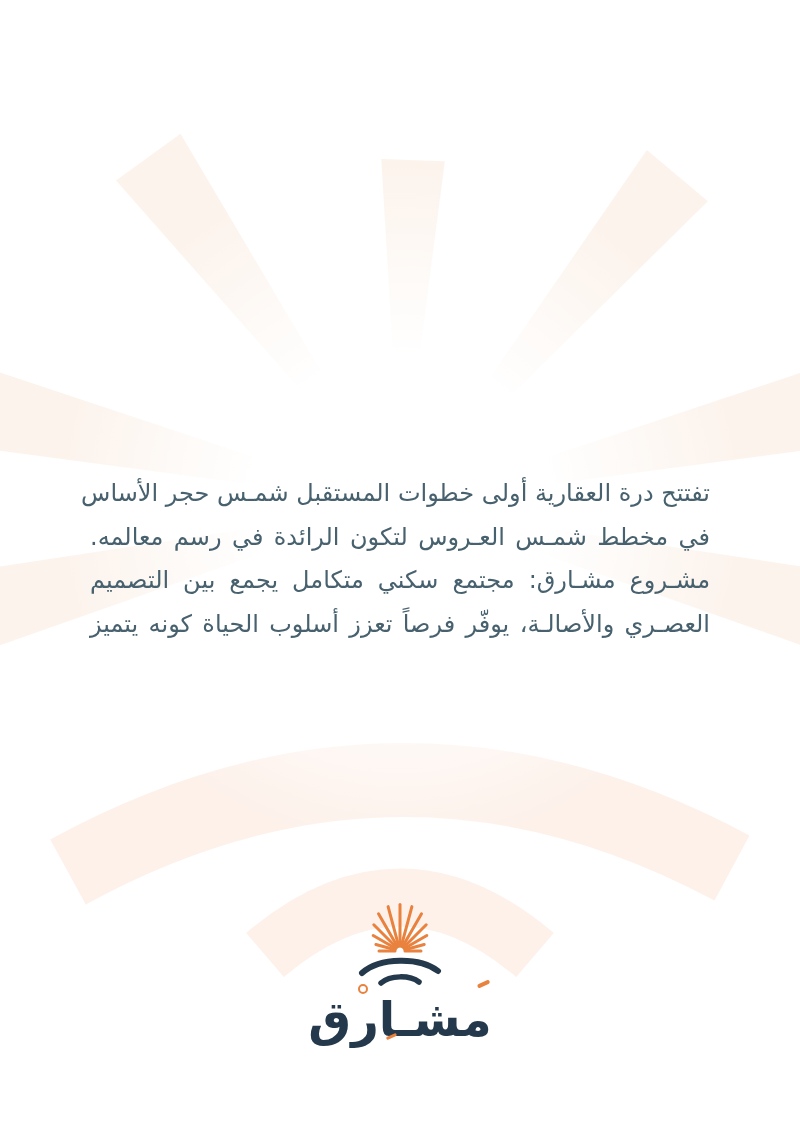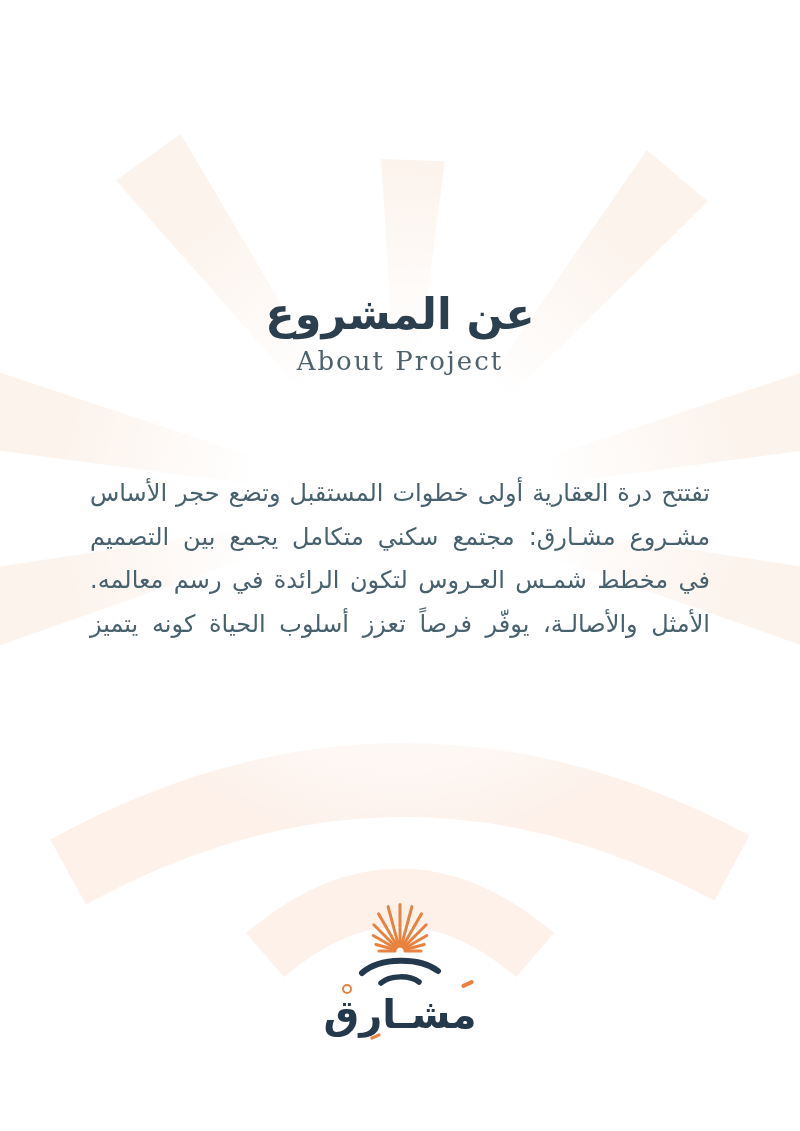--- a/index.html
+++ b/index.html
@@ -35,21 +35,21 @@
     height:43.5px;line-height:43.5px;white-space:nowrap;
     text-align:justify;text-align-last:justify;
   }
   
   .brand{position:absolute;top:903px;left:0;right:0;text-align:center;z-index:2;}
   .brand-icon{display:block;margin:0 auto;}
   .brand-icon line{stroke:#e8823e;stroke-width:3;stroke-linecap:round;}
   .brand-icon path{stroke:#24394b;fill:none;stroke-linecap:round;}
   .wordmark{
     position:relative;display:inline-block;direction:rtl;margin-top:0px;
-    font-size:40px;font-weight:bold;color:#24394b;line-height:1.25;
+    font-size:48px;font-weight:bold;color:#24394b;line-height:1.25;
   }
   .mark{position:absolute;background:#e8823e;border-radius:2px;}
   .mark.fatha{width:13px;height:3.6px;top:-7px;right:2px;transform:rotate(-24deg);}
   .mark.kasra{width:11px;height:3.2px;top:46px;right:95px;transform:rotate(-24deg);}
   .mark.sukun{
     width:6px;height:6px;top:-5px;right:124px;background:transparent;
     border:2px solid #e8823e;border-radius:50%;
   }
 </style>
 </head>
@@ -65,30 +65,26 @@
         <polygon points="395.7,399.7 413.7,400.4 444.8,161.3 381.3,159.1"></polygon>
         <polygon points="332.0,425.3 346.6,414.8 180.5,133.7 116.0,180.6"></polygon>
         <polygon points="296.7,490.1 300.7,472.6 -132.9,328.1 -156.4,429.9"></polygon>
         <polygon points="301.3,539.1 296.9,521.7 -155.0,589.8 -129.7,691.1"></polygon>
       </g>
     <path class="arc" d="M 68 872 Q 400 690 732 868" stroke-width="74"></path>
     <path class="arc" d="M 265 955 Q 400 840 535 955" stroke-width="58"></path>
   </svg>
   <div class="fade-overlay"></div>
 
-  <header class="title-block">
-    <h1 class="page-title" dir="rtl">عن المشروع</h1>
-    <p class="page-subtitle">About Project</p>
-  </header>
 
   <section class="about" dir="rtl">
-    <div class="line">تفتتح درة العقارية أولى خطوات المستقبل وتضع حجر الأساس</div>
+    <div class="line">تفتتح درة العقارية أولى خطوات المستقبل شمـس حجر الأساس</div>
+    <div class="line">في مخطط شمـس العـروس لتكون الرائدة في رسم معالمه.</div>
     <div class="line">مشـروع مشـارق: مجتمع سكني متكامل يجمع بين التصميم</div>
-    <div class="line">في مخطط شمـس العـروس لتكون الرائدة في رسم معالمه.</div>
-    <div class="line">الأمثل والأصالـة، يوفّر فرصاً تعزز أسلوب الحياة كونه يتميز</div>
+    <div class="line">العصـري والأصالـة، يوفّر فرصاً تعزز أسلوب الحياة كونه يتميز</div>
   </section>
 
   <footer class="brand">
     <svg class="brand-icon" width="100" height="86" viewBox="0 0 100 86">
       <g>
         <line x1="45" y1="48" x2="29" y2="48"></line>
         <line x1="45.2" y1="46.7" x2="25.9" y2="41.5"></line>
         <line x1="45.7" y1="45.5" x2="23.2" y2="32.5"></line>
         <line x1="46.5" y1="44.5" x2="23.8" y2="21.8"></line>
         <line x1="47.5" y1="43.7" x2="28.5" y2="10.8"></line>

